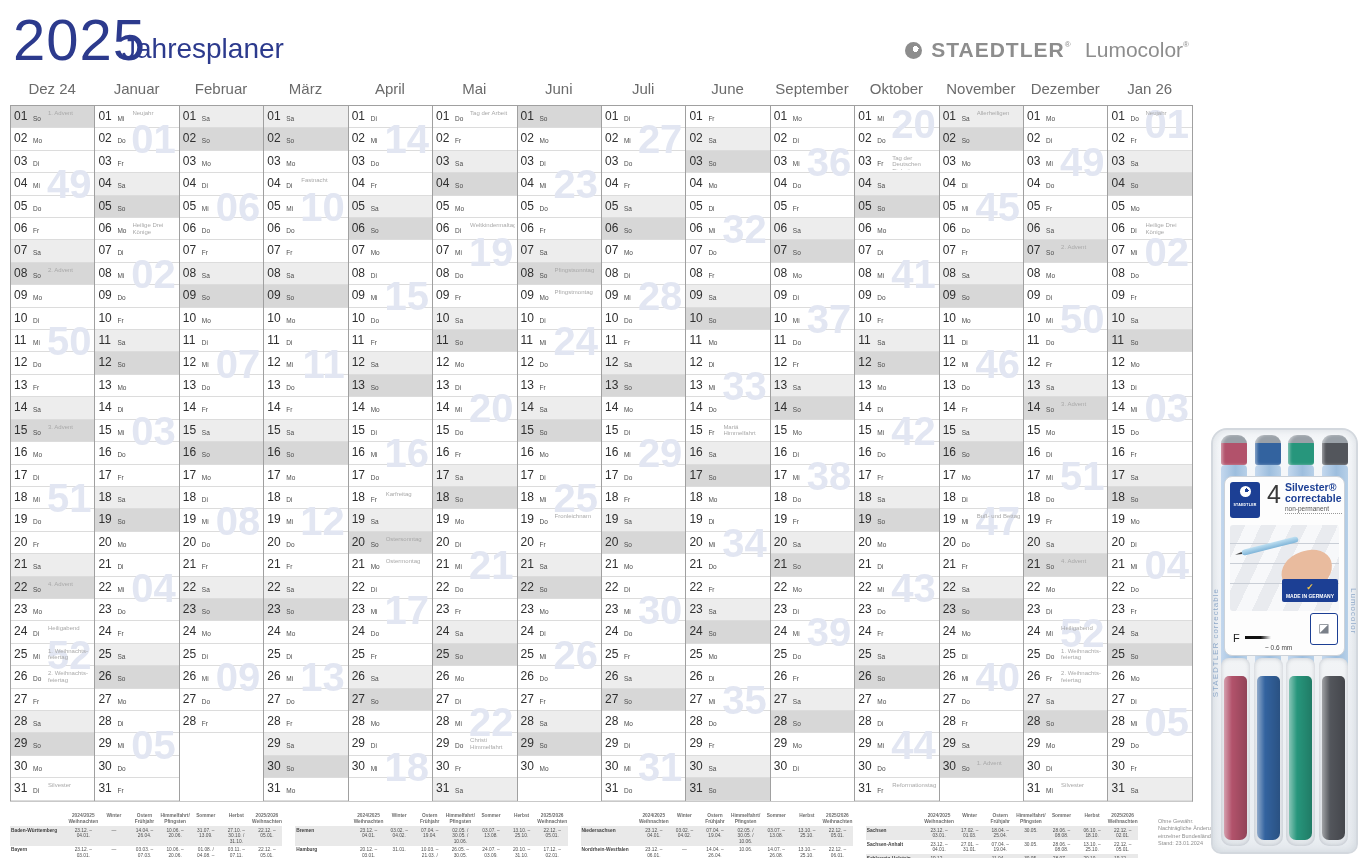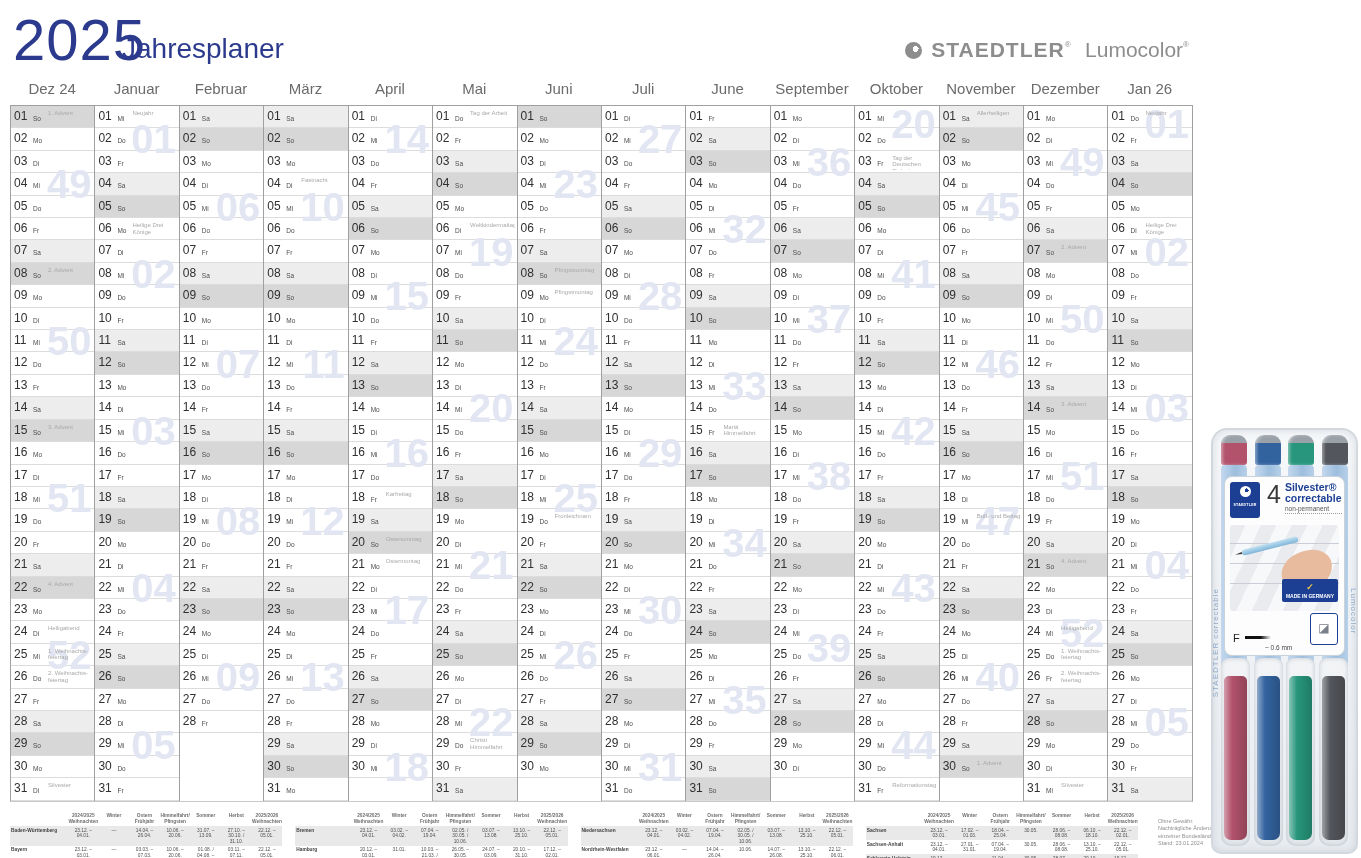--- a/index.html
+++ b/index.html
@@ -1293,21 +1293,21 @@
       </div>
       <div class="cell sun" style="height: 22.4194px;">
         <span class="dn">31</span>
         <span class="wd">So</span>
       </div>
     </div>
     <div class="month-col">
       <div class="weeknum" style="top: 35.8387px;">36</div>
       <div class="weeknum" style="top: 192.774px;">37</div>
       <div class="weeknum" style="top: 349.71px;">38</div>
-      <div class="weeknum" style="top: 522px;">39</div>
+      <div class="weeknum" style="top: 506px;">39</div>
       <div class="cell" style="height: 22.4194px;">
         <span class="dn">01</span>
         <span class="wd">Mo</span>
       </div>
       <div class="cell" style="height: 22.4194px;">
         <span class="dn">02</span>
         <span class="wd">Di</span>
       </div>
       <div class="cell" style="height: 22.4194px;">
         <span class="dn">03</span>

